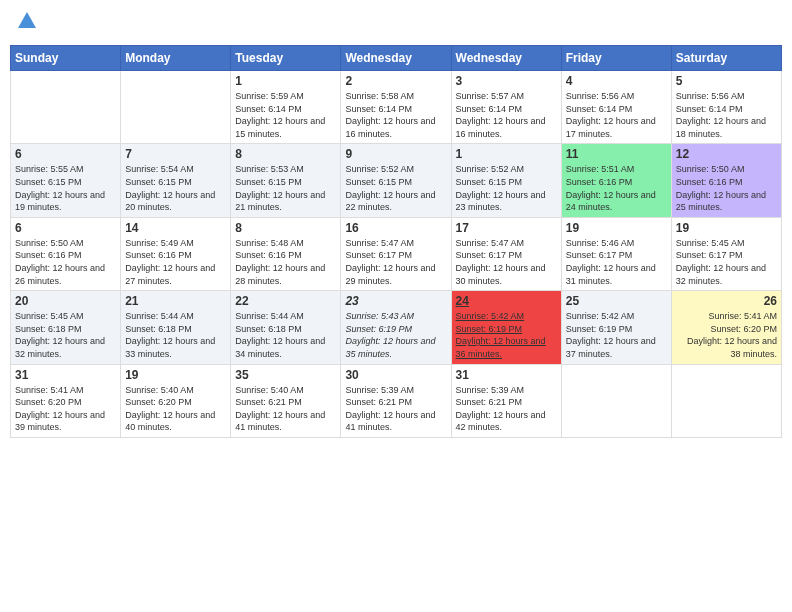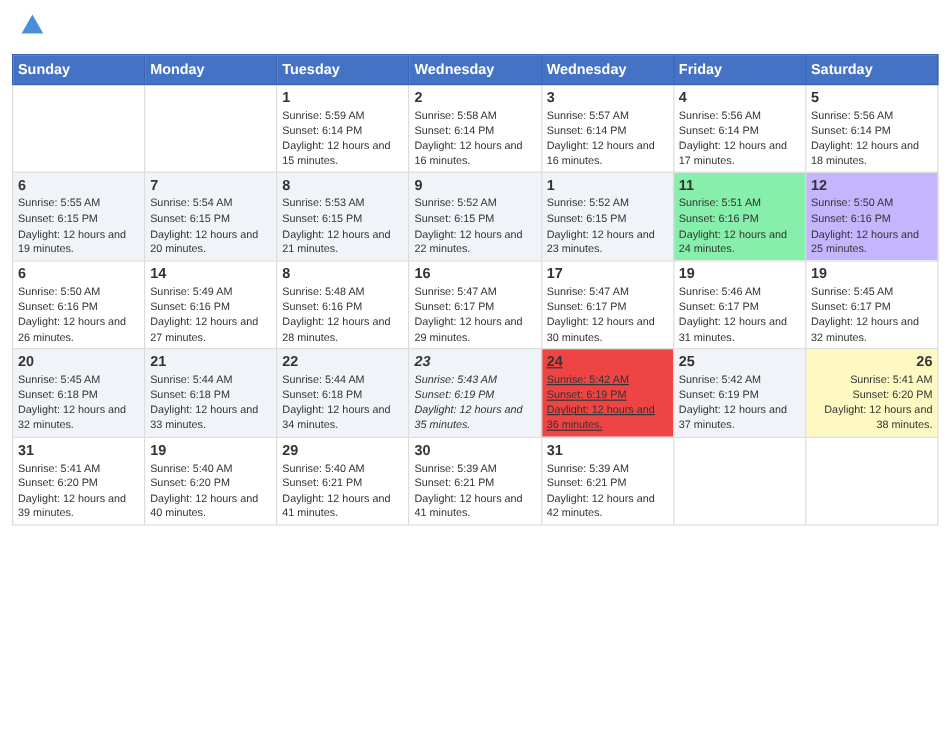--- a/index.html
+++ b/index.html
@@ -245,21 +245,21 @@
       <tr>
         <td style="background: rgb(255, 255, 255);">
           <span class="day-number">31</span>
           <div class="day-info">Sunrise: 5:41 AM<br>Sunset: 6:20 PM<br>Daylight: 12 hours and 39 minutes.</div>
         </td>
         <td style="background: rgb(255, 255, 255);">
           <span class="day-number">19</span>
           <div class="day-info">Sunrise: 5:40 AM<br>Sunset: 6:20 PM<br>Daylight: 12 hours and 40 minutes.</div>
         </td>
         <td style="background: rgb(255, 255, 255);">
-          <span class="day-number">29</span>
+          <span class="day-number">35</span>
           <div class="day-info">Sunrise: 5:40 AM<br>Sunset: 6:21 PM<br>Daylight: 12 hours and 41 minutes.</div>
         </td>
         <td style="background: rgb(255, 255, 255);">
           <span class="day-number">30</span>
           <div class="day-info">Sunrise: 5:39 AM<br>Sunset: 6:21 PM<br>Daylight: 12 hours and 41 minutes.</div>
         </td>
         <td style="background: rgb(255, 255, 255);">
           <span class="day-number">31</span>
           <div class="day-info">Sunrise: 5:39 AM<br>Sunset: 6:21 PM<br>Daylight: 12 hours and 42 minutes.</div>
         </td>

